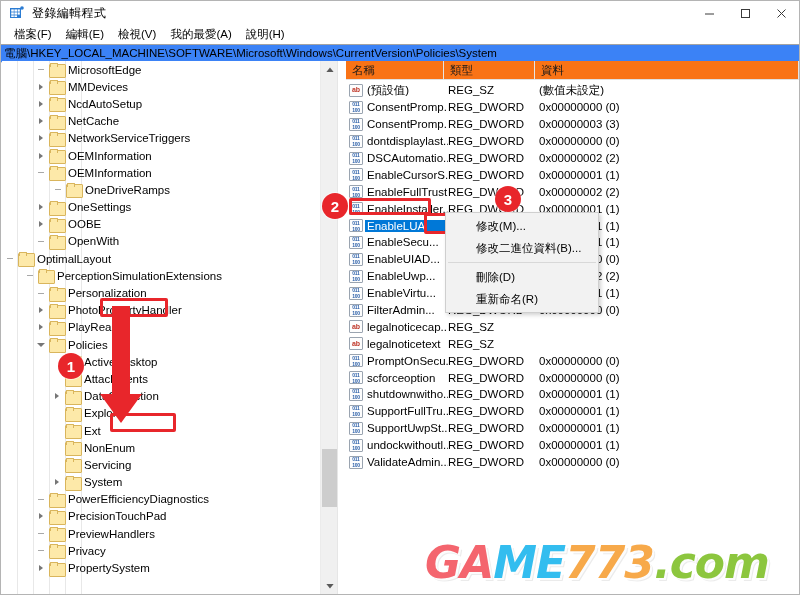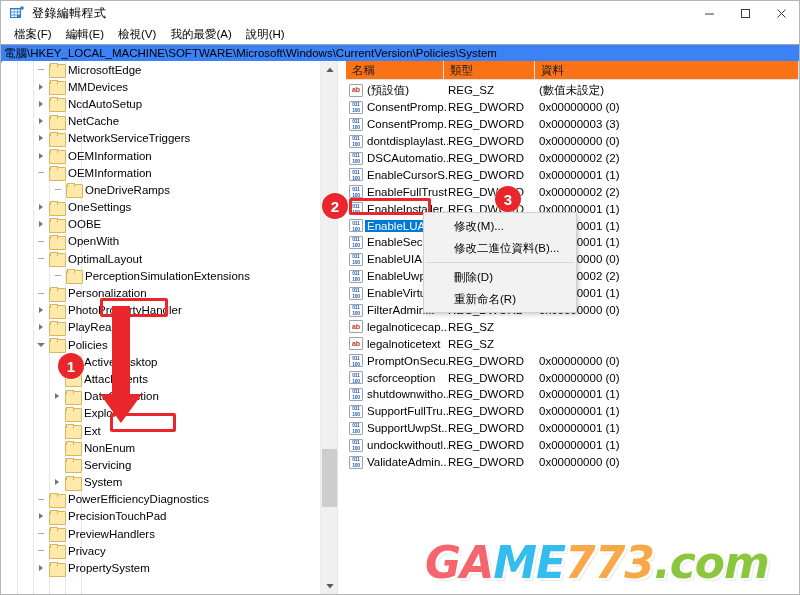--- a/index.html
+++ b/index.html
@@ -251,21 +251,21 @@
     box-shadow: 0 0 0 1px rgba(255,255,255,0.5);
   }
   .arrow-down {
     position: absolute;
     pointer-events: none;
   }
 
   
   .ctxmenu {
     position: absolute;
-    left: 422px; top: 211px;
+    left: 444px; top: 211px;
     width: 154px;
     background: #f2f2f2;
     border: 1px solid #cfcfcf;
     box-shadow: 2px 2px 4px rgba(0,0,0,0.18);
     padding: 2px 0;
     z-index: 30;
   }
   .ctx-item {
     height: 22px;
     display: flex; align-items: center;
@@ -426,28 +426,28 @@
           <span class="folder"></span>
           <span class="tree-label">OOBE</span>
         </div>
         <div class="tree-row" style="padding-left: 31px;">
           <span class="tw">
             <span class="dash"></span>
           </span>
           <span class="folder"></span>
           <span class="tree-label">OpenWith</span>
         </div>
-        <div class="tree-row" style="padding-left: 31px;">
+        <div class="tree-row" style="">
           <span class="tw">
             <span class="dash"></span>
           </span>
           <span class="folder"></span>
           <span class="tree-label">OptimalLayout</span>
         </div>
-        <div class="tree-row" style="padding-left: 31px; margin-left: 17px;">
+        <div class="tree-row" style="padding-left: 20px;">
           <span class="tw">
             <span class="dash"></span>
           </span>
           <span class="folder"></span>
           <span class="tree-label">PerceptionSimulationExtensions</span>
         </div>
         <div class="tree-row" style="padding-left: 31px;">
           <span class="tw">
             <span class="dash"></span>
           </span>

